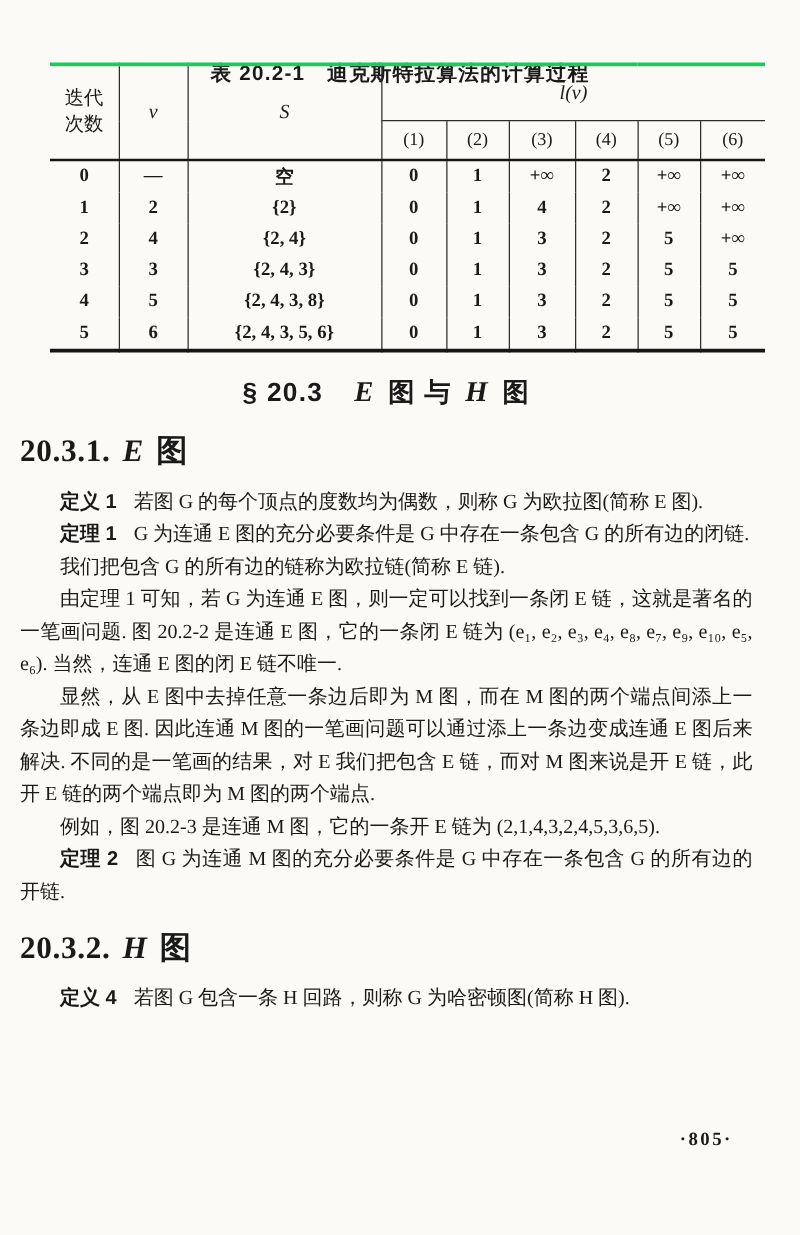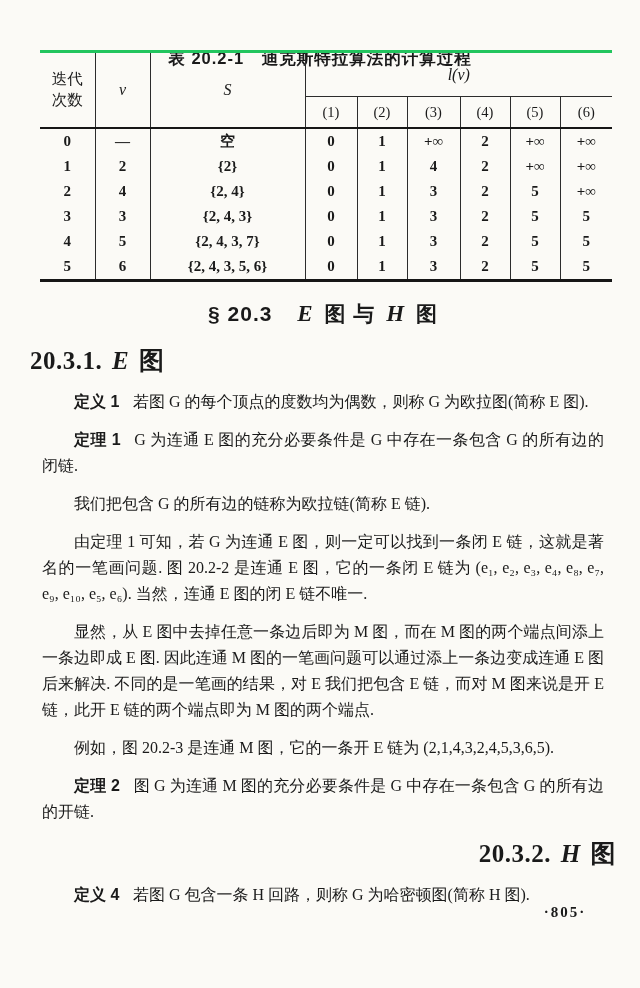--- a/index.html
+++ b/index.html
@@ -73,21 +73,21 @@
   table.dij tbody td {
     height: 25px;
     font-size: 15px;
     font-weight: bold;
   }
 
   
   .content {
     position: absolute;
     top: 300px;
-    left: 30px;
+    left: 16px;
     width: 586px;
   }
   h2.sec-heading {
     margin: 0 0 16px 0;
     text-align: center;
     font-family: "Liberation Sans", sans-serif;
     font-size: 21px;
     font-weight: bold;
     letter-spacing: 1px;
   }
@@ -99,23 +99,23 @@
   }
   h2.sec-heading .sec-num { margin-right: 14px; }
   h3.sub-heading {
     margin: 6px 0 12px 0;
     font-family: "Liberation Serif", serif;
     font-size: 25px;
     font-weight: bold;
     letter-spacing: 0.5px;
   }
   h3.sub-heading .math-letter { font-style: italic; margin: 0 3px; }
-  h3.sub2 { margin-top: 0; text-align: right; }
+  h3.sub2 { margin-top: 14px; }
   p.para {
-    margin: 12px;
+    margin: 0;
     font-size: 16px;
     line-height: 26px;
     text-align: justify;
     text-indent: 2em;
   }
   .plabel {
     font-family: "Liberation Sans", sans-serif;
     font-weight: bold;
     margin-right: 0.85em;
   }
@@ -212,21 +212,21 @@
         <td>0</td>
         <td>1</td>
         <td>3</td>
         <td>2</td>
         <td>5</td>
         <td>5</td>
       </tr>
       <tr>
         <td>4</td>
         <td>5</td>
-        <td>{2, 4, 3, 7}</td>
+        <td>{2, 4, 3, 8}</td>
         <td>0</td>
         <td>1</td>
         <td>3</td>
         <td>2</td>
         <td>5</td>
         <td>5</td>
       </tr>
       <tr>
         <td>5</td>
         <td>6</td>

